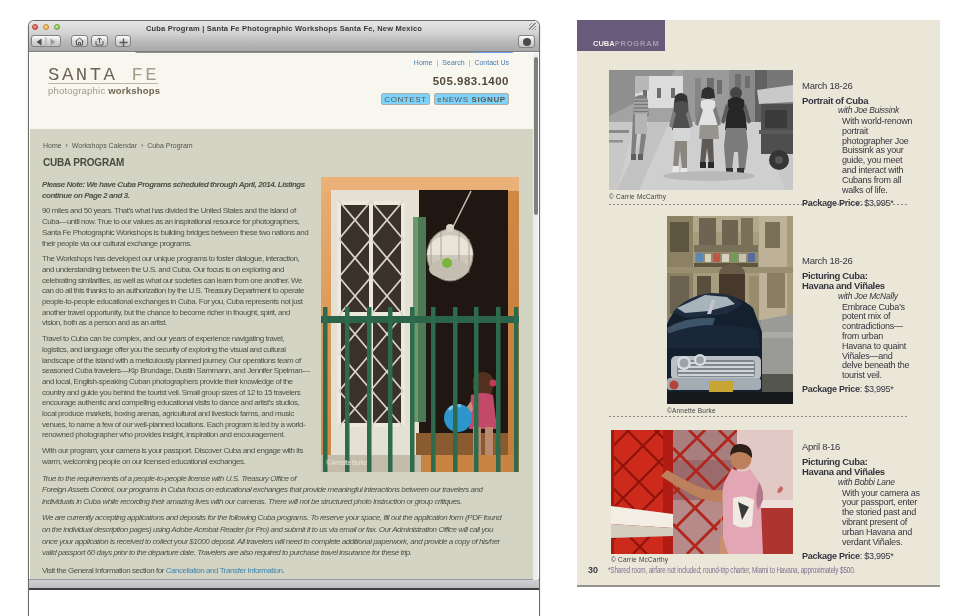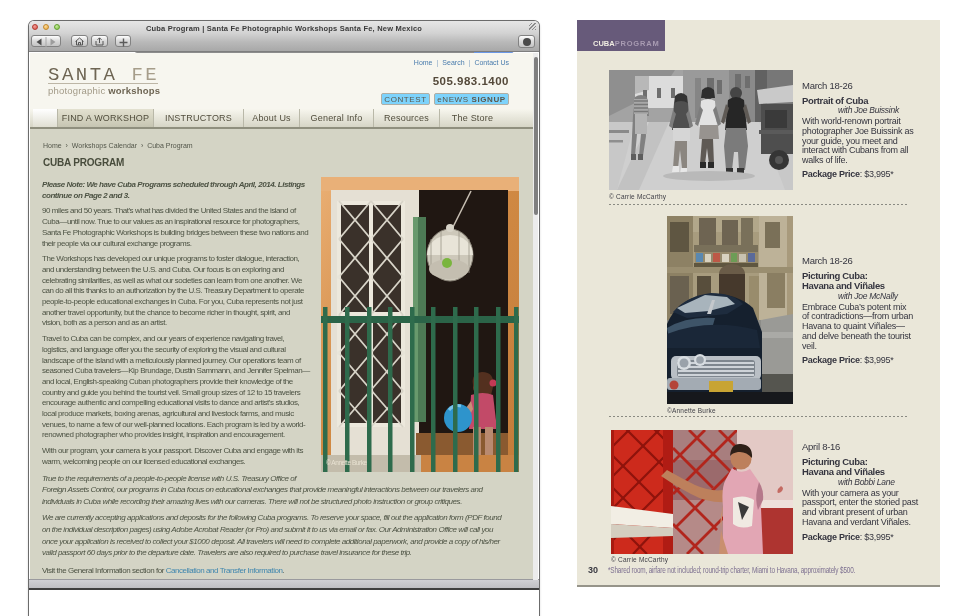--- a/index.html
+++ b/index.html
@@ -81,21 +81,21 @@
 #catalog { position:absolute; left:577px; top:20px; width:363px; height:567px; background:#eae7d9; border-bottom:2px solid #96948a; }
 #purple { position:absolute; left:0; top:0; width:88px; height:31px; background:#675a7a; }
 #purple .t { position:absolute; left:16px; bottom:3px; font-size:7.5px; font-weight:bold; letter-spacing:0; color:#f0ede2; }
 .ph { position:absolute; }
 .cap { position:absolute; font-size:6.5px; color:#3c3c44; letter-spacing:.2px; }
 .dash { position:absolute; left:32px; width:298px; height:1px; background:repeating-linear-gradient(90deg,#8a8a82 0 2px,transparent 2px 4px); }
 .einfo { position:absolute; left:225px; width:112px; font-size:9px; letter-spacing:-0.25px; line-height:9.8px; color:#35353f; }
 .einfo .date { font-size:9.5px; margin-bottom:5px; }
 .einfo .etitle { font-weight:bold; font-size:9.5px; letter-spacing:-0.35px; line-height:10.5px; margin-bottom:0; }
 .einfo .ewith { font-style:italic; font-size:8.5px; margin-bottom:1px;padding-left:36px; }
-.einfo .ebody { margin-bottom:4px; }
+.einfo .ebody { margin-bottom:4px;margin-left:40px; }
 .einfo .price b { font-weight:bold; }
 #footnote { position:absolute; left:11px; top:545px; font-size:9px; color:#3a3a42; }
 #footnote b { font-weight:bold; }
 #fnote2 { position:absolute; left:31px; top:545px; font-size:9px; letter-spacing:-0.25px; color:#7e7191; white-space:nowrap; transform:scaleX(0.714); transform-origin:left; }
 </style>
 </head>
 <body>
 <div id="canvas">
 
   <div id="win">
@@ -134,29 +134,20 @@
     <div id="page">
       <div id="sitehead">
         <div id="logo1">SANTA <span class="fe">FE</span></div>
         <div id="logorule"></div>
         <div id="logo2">photographic <b>workshops</b></div>
         <div id="toplinks">Home<span class="sep">|</span>Search<span class="sep">|</span>Contact Us</div>
         <div id="phone">505.983.1400</div>
         <div class="hbtn" id="contest">CONTEST</div>
         <div class="hbtn" id="enews">eNEWS <b>SIGNUP</b></div>
       </div>
-      <div id="nav">
-        <div class="tab" id="tab0"></div>
-        <div class="tab" id="tab1">FIND A WORKSHOP</div>
-        <div class="tab" id="tab2">INSTRUCTORS</div>
-        <div class="tab" id="tab3">About Us</div>
-        <div class="tab" id="tab4">General Info</div>
-        <div class="tab" id="tab5">Resources</div>
-        <div class="tab" id="tab6">The Store</div>
-      </div>
       <div id="content">
         <div id="crumbs">Home&nbsp; › &nbsp;Workshops Calendar&nbsp; › &nbsp;Cuba Program</div>
         <div id="h1">CUBA PROGRAM</div>
         <div id="textcol">
           <div id="balcony"><svg width="198" height="295" viewBox="0 0 198 295">
 <defs>
 <linearGradient id="owall" x1="0" y1="0" x2="1" y2="1">
 <stop offset="0" stop-color="#eaaf74"></stop>
                     <stop offset="0.45" stop-color="#d18a44"></stop>
                     <stop offset="1" stop-color="#c27c3a"></stop>

